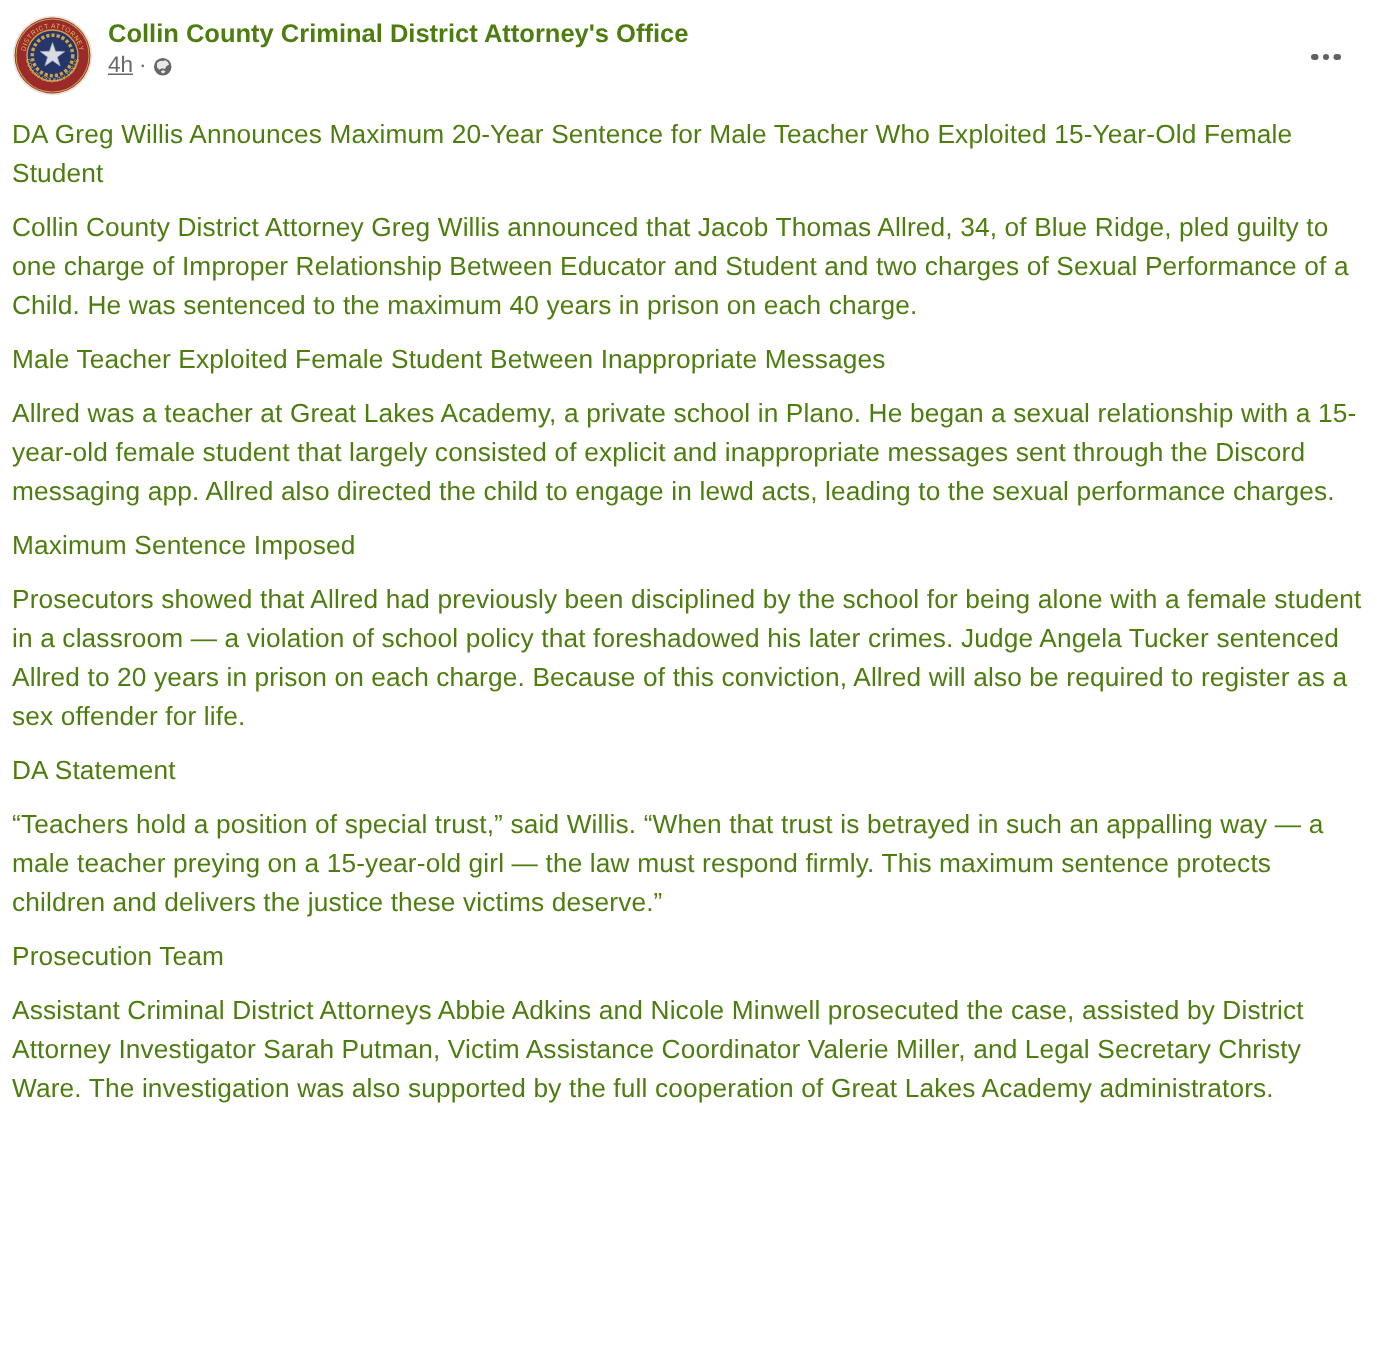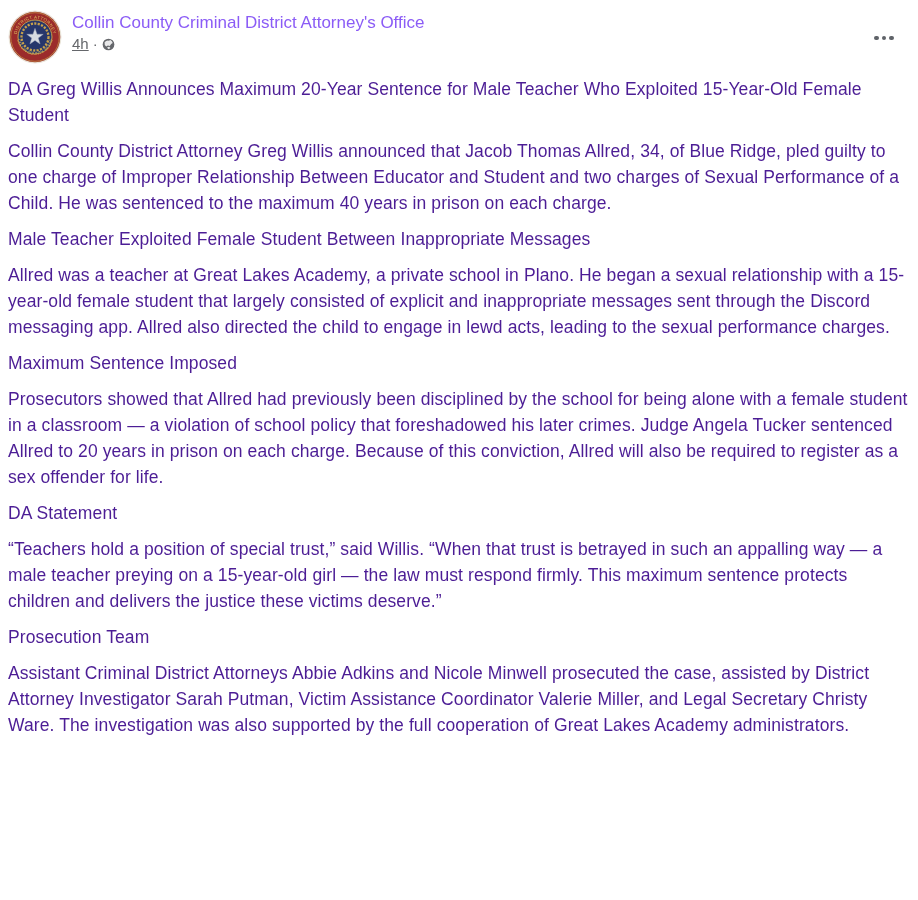--- a/index.html
+++ b/index.html
@@ -33,22 +33,22 @@
     cursor: pointer;
     overflow: hidden;
   }
   .header-text {
     margin-left: 10px;
     padding-top: 2px;
     min-width: 0;
   }
   .page-name {
     font-size: 17px;
-    font-weight: 400;
-    color: #8b5cf6;
+    font-weight: 700;
+    color: #4d7c0f;
     line-height: 22px;
     text-decoration: none;
     display: inline-block;
     cursor: pointer;
   }
   .meta {
     font-size: 15px;
     color: #65676b;
     line-height: 20px;
     display: flex;
@@ -78,21 +78,21 @@
     background: #5f6368;
   }
   
   .post-body {
     padding: 12px 9px 0 8px;
   }
   .post-body p {
     margin: 0 0 10px 0;
     font-size: 17.5px;
     line-height: 26px;
-    color: #4c1d95;
+    color: #4d7c0f;
     letter-spacing: 0.1px;
   }
 </style>
 </head>
 <body>
 
 <div class="post">
 
   <div class="post-header">
 

